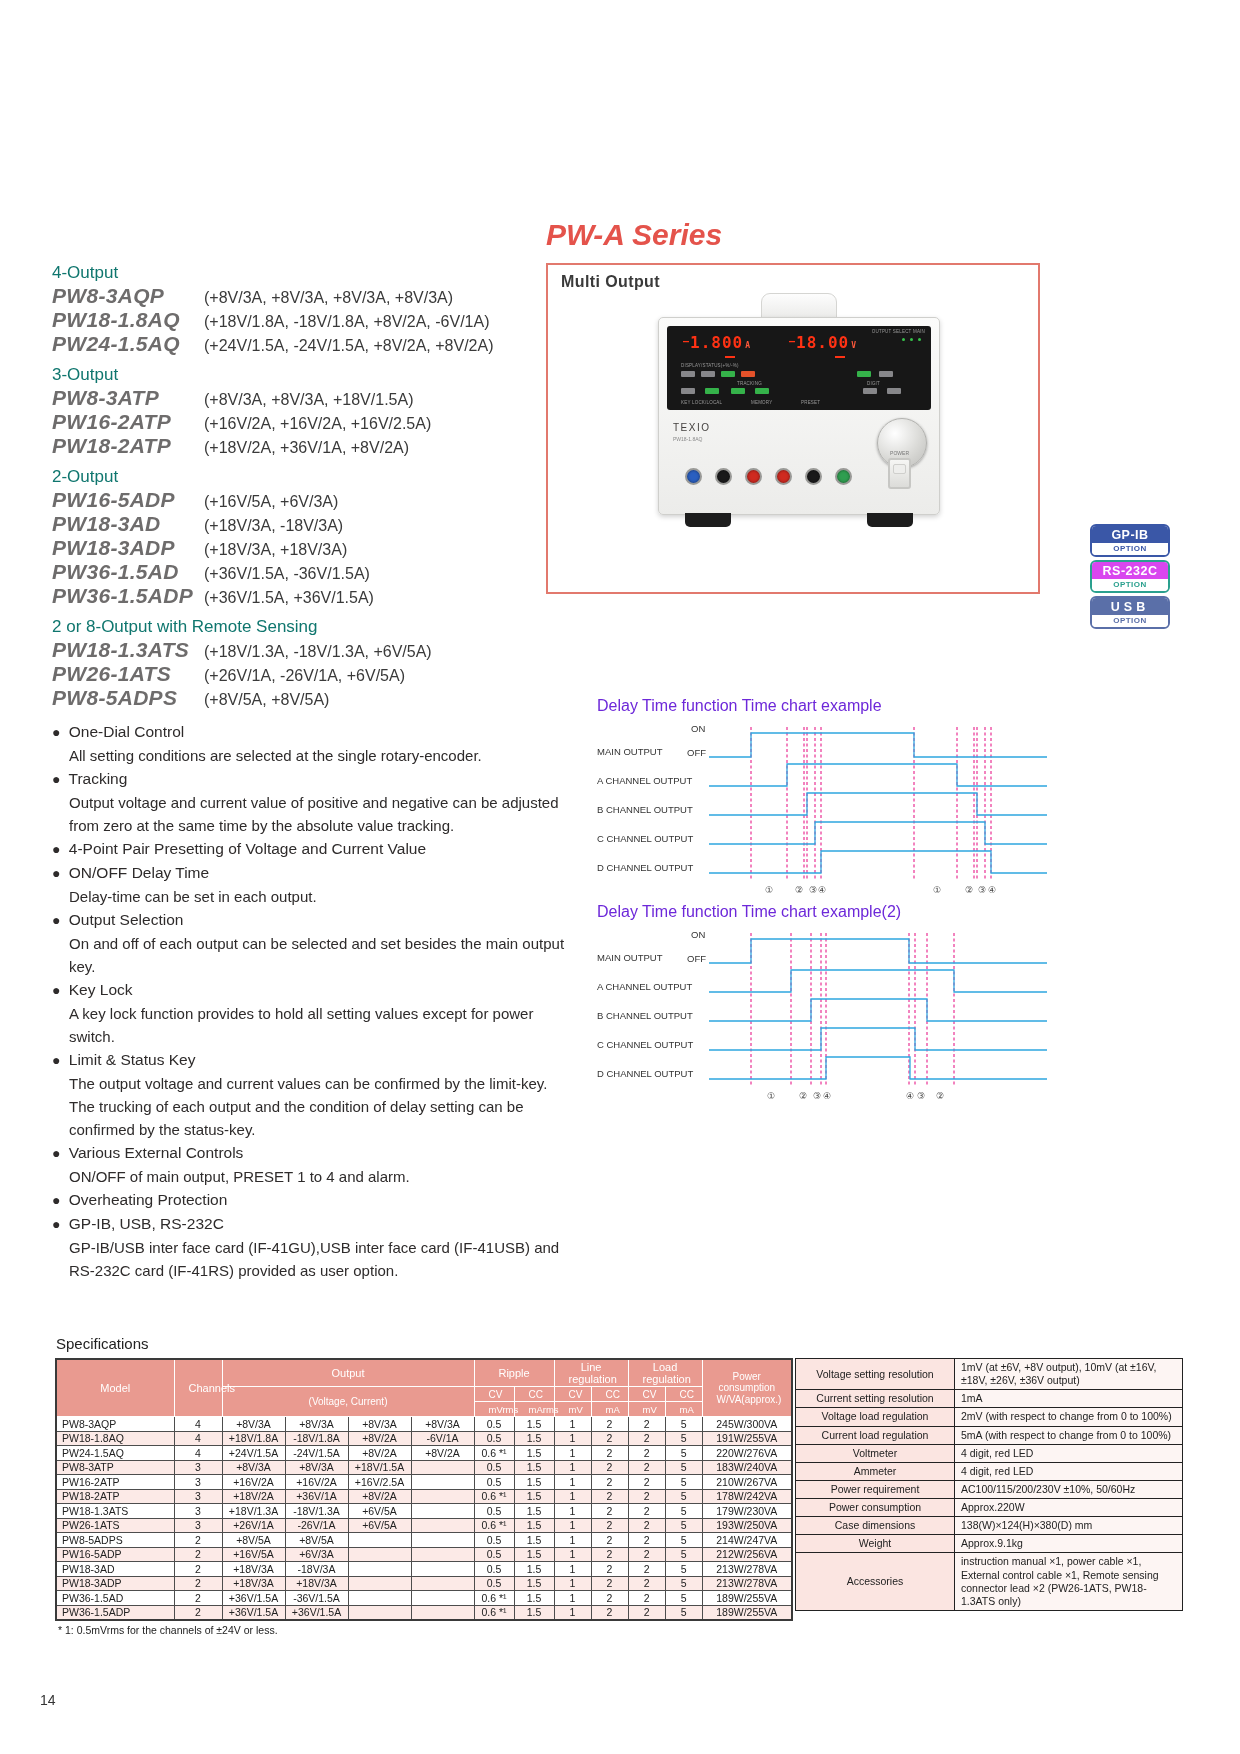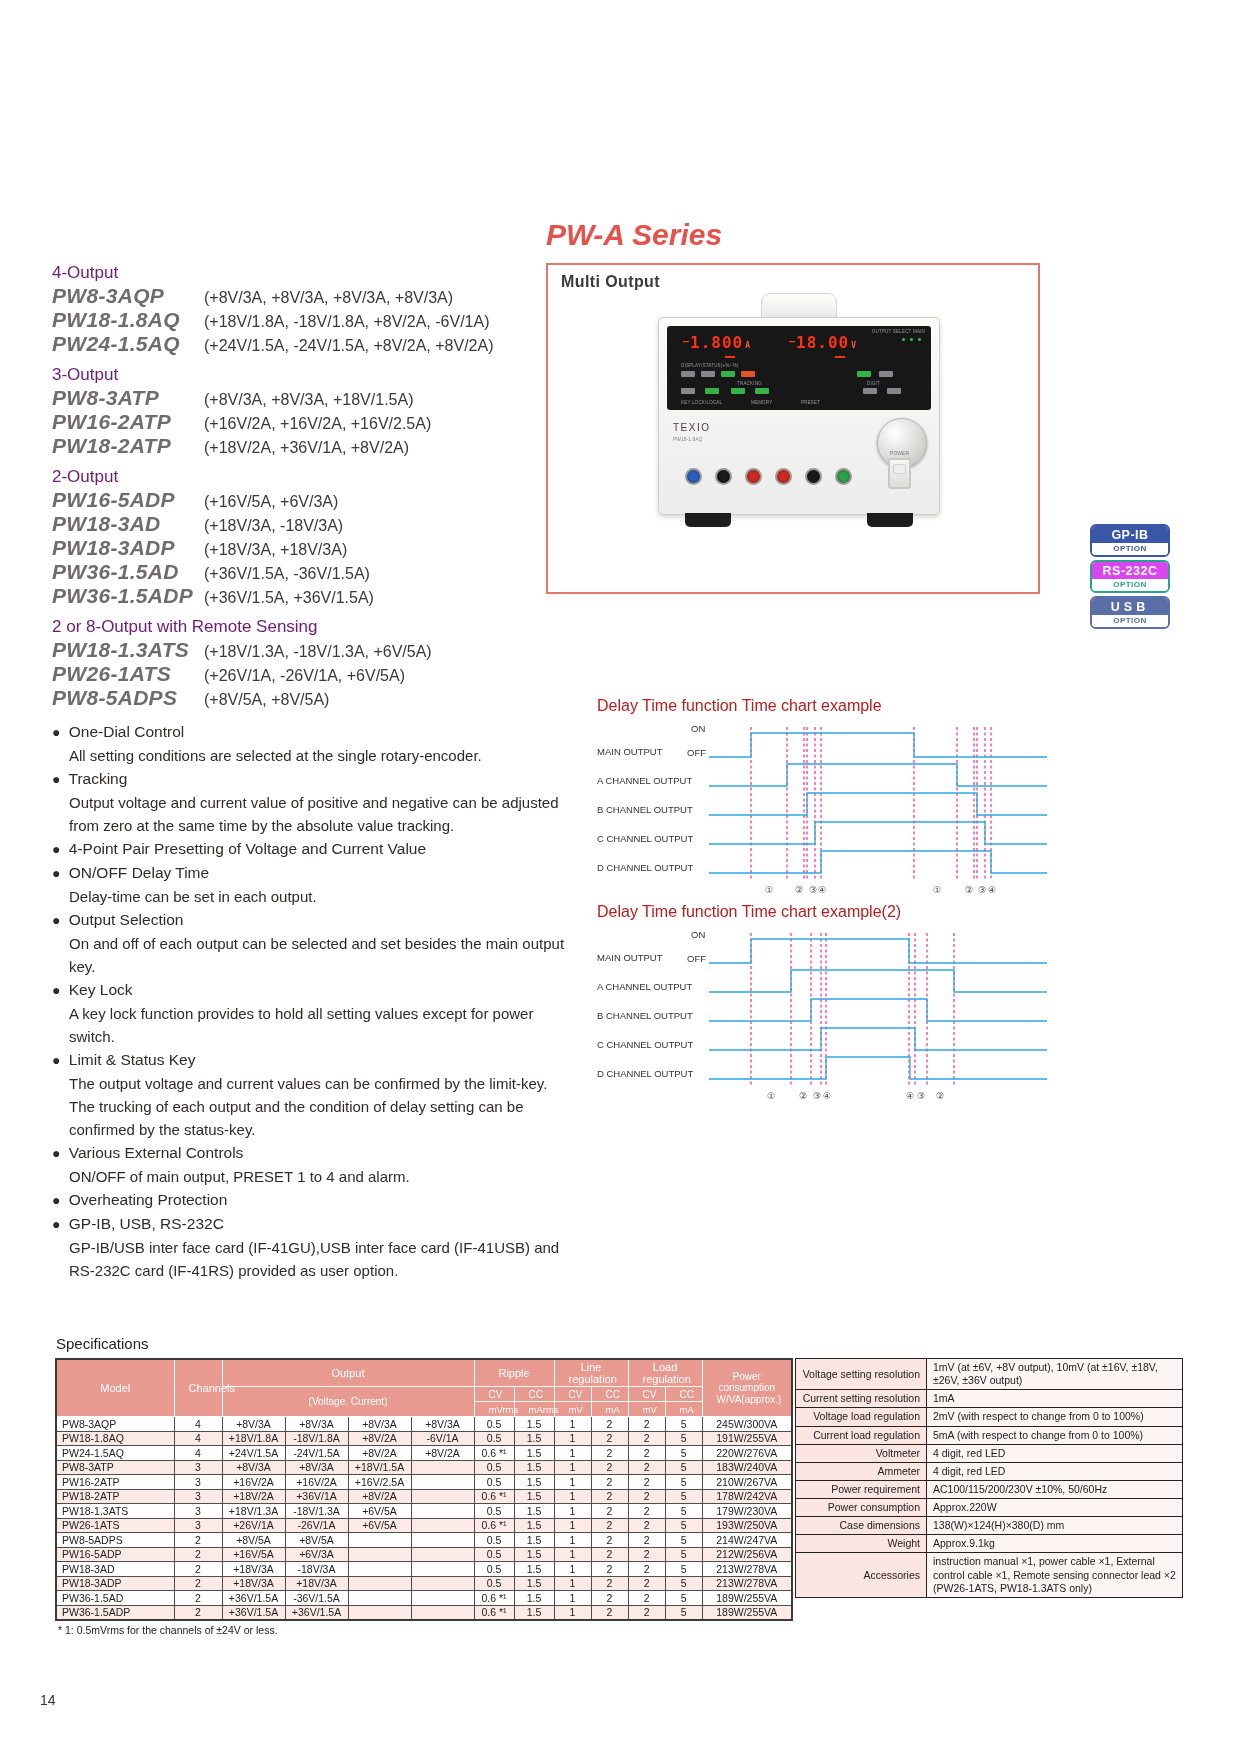--- a/index.html
+++ b/index.html
@@ -9,21 +9,21 @@
   
   .banner{position:absolute;left:0;top:55px;width:1072px;height:88px;
           background:linear-gradient(90deg,#d95a4e 0%,#e2776c 55%,#ea968c 100%);color:#fff;}
   .banner::before{content:"";position:absolute;left:0;top:0;width:90px;height:100%;
           background:linear-gradient(115deg,rgba(255,255,255,.55),rgba(255,255,255,0) 65%);}
   .banner-line1{position:absolute;left:56px;top:8px;font-size:21px;font-weight:800;font-style:italic;}
   .banner-line2{position:absolute;left:54px;top:32px;font-size:34px;font-weight:800;font-style:italic;letter-spacing:-0.5px;}
 
   
   .left-col{position:absolute;left:52px;top:262px;width:525px;}
-  .group-heading{font-size:17px;line-height:22px;color:#701a75;margin:8px 0 0 0;}
+  .group-heading{font-size:17px;line-height:22px;color:#0f766e;margin:8px 0 0 0;}
   .group-heading.first{margin-top:0;}
   .model-row{display:flex;align-items:baseline;height:24px;}
   .model-name{width:152px;font-size:21px;font-weight:800;font-style:italic;color:#6e6c6c;white-space:nowrap;letter-spacing:.3px;}
   .model-spec{font-size:16px;color:#3a3a3a;white-space:nowrap;}
   #features{margin-top:10px;}
   .feature-title{font-size:15.5px;line-height:23px;color:#2e2b2b;}
   .feature-title .bullet{font-size:14px;margin-right:4px;}
   .feature-desc{font-size:15px;line-height:23px;color:#2e2b2b;padding-left:17px;width:508px;}
 
   
@@ -59,21 +59,21 @@
   .rocker::after{content:"";position:absolute;left:3px;top:4px;right:3px;height:8px;background:#eeeeec;border:1px solid #cfcfcc;border-radius:2px;}
   .foot{position:absolute;bottom:-13px;width:46px;height:14px;background:#1d1d1d;border-radius:0 0 5px 5px;}
 
   
   .badge{position:absolute;left:1090px;width:76px;border:2px solid #335;border-radius:6px;overflow:hidden;text-align:center;background:#fff;}
   .badge-top{font-size:12.5px;font-weight:800;color:#fff;padding:2px 0 1px;letter-spacing:.5px;}
   .badge-bottom{font-size:8px;font-weight:bold;padding:1px 0 2px;background:#fff;letter-spacing:.5px;}
   .badge.usb .badge-top{letter-spacing:4px;}
 
   
-  .chart-title{position:absolute;left:597px;font-size:16px;color:#b91c1c;}
+  .chart-title{position:absolute;left:597px;font-size:16px;color:#6d28d9;}
   .chart{position:absolute;left:597px;width:452px;height:192px;}
   .wave-label{position:absolute;left:0;font-size:9.5px;color:#333;white-space:nowrap;}
   .onoff{position:absolute;font-size:9.5px;color:#333;}
   .chart svg{position:absolute;left:112px;top:0;}
   .wave{fill:none;stroke:#2ea7e0;stroke-width:1.3;}
   .dline{stroke:#e5067e;stroke-width:1;stroke-dasharray:3,2.5;}
   .marker{font-size:9px;fill:#444;font-family:"DejaVu Sans",sans-serif;}
 
   
   .spec-heading{position:absolute;left:56px;top:1335px;font-size:15px;color:#222;}
@@ -84,21 +84,21 @@
   #spec-table .h2{height:15px;font-size:10px;}
   #spec-table .h3{height:15px;font-size:9.5px;}
   #spec-table .power-h{font-size:10px;line-height:1.15;}
   #spec-table td{border:1px solid #4d4d4d;padding:0 3px;height:13.5px;text-align:center;background:#fff;white-space:nowrap;}
   #spec-table td.model-cell{text-align:left;padding-left:5px;}
   #spec-table tr.alt td{background:#fceae7;}
   .footnote{position:absolute;left:58px;top:1624px;font-size:10.5px;color:#222;}
 
   #side-table{position:absolute;left:795px;top:1358px;border-collapse:collapse;width:388px;
               font-size:10.5px;color:#222;border:1.5px solid #222;table-layout:fixed;}
-  #side-table th{background:#fbe5e1;width:118px;text-align:right;font-weight:normal;padding:2px 6px;border:1px solid #222;line-height:1.25;vertical-align:middle;}
+  #side-table th{background:#fbe5e1;width:118px;text-align:center;font-weight:normal;padding:2px 20px;border:1px solid #222;line-height:1.25;vertical-align:middle;}
   #side-table td{background:#fdf5f3;padding:2px 6px;border:1px solid #222;line-height:1.25;vertical-align:middle;}
 
   .page-number{position:absolute;left:40px;top:1692px;font-size:14px;color:#333;}
 </style>
 </head>
 <body>
 
 <div class="page">
 
 

